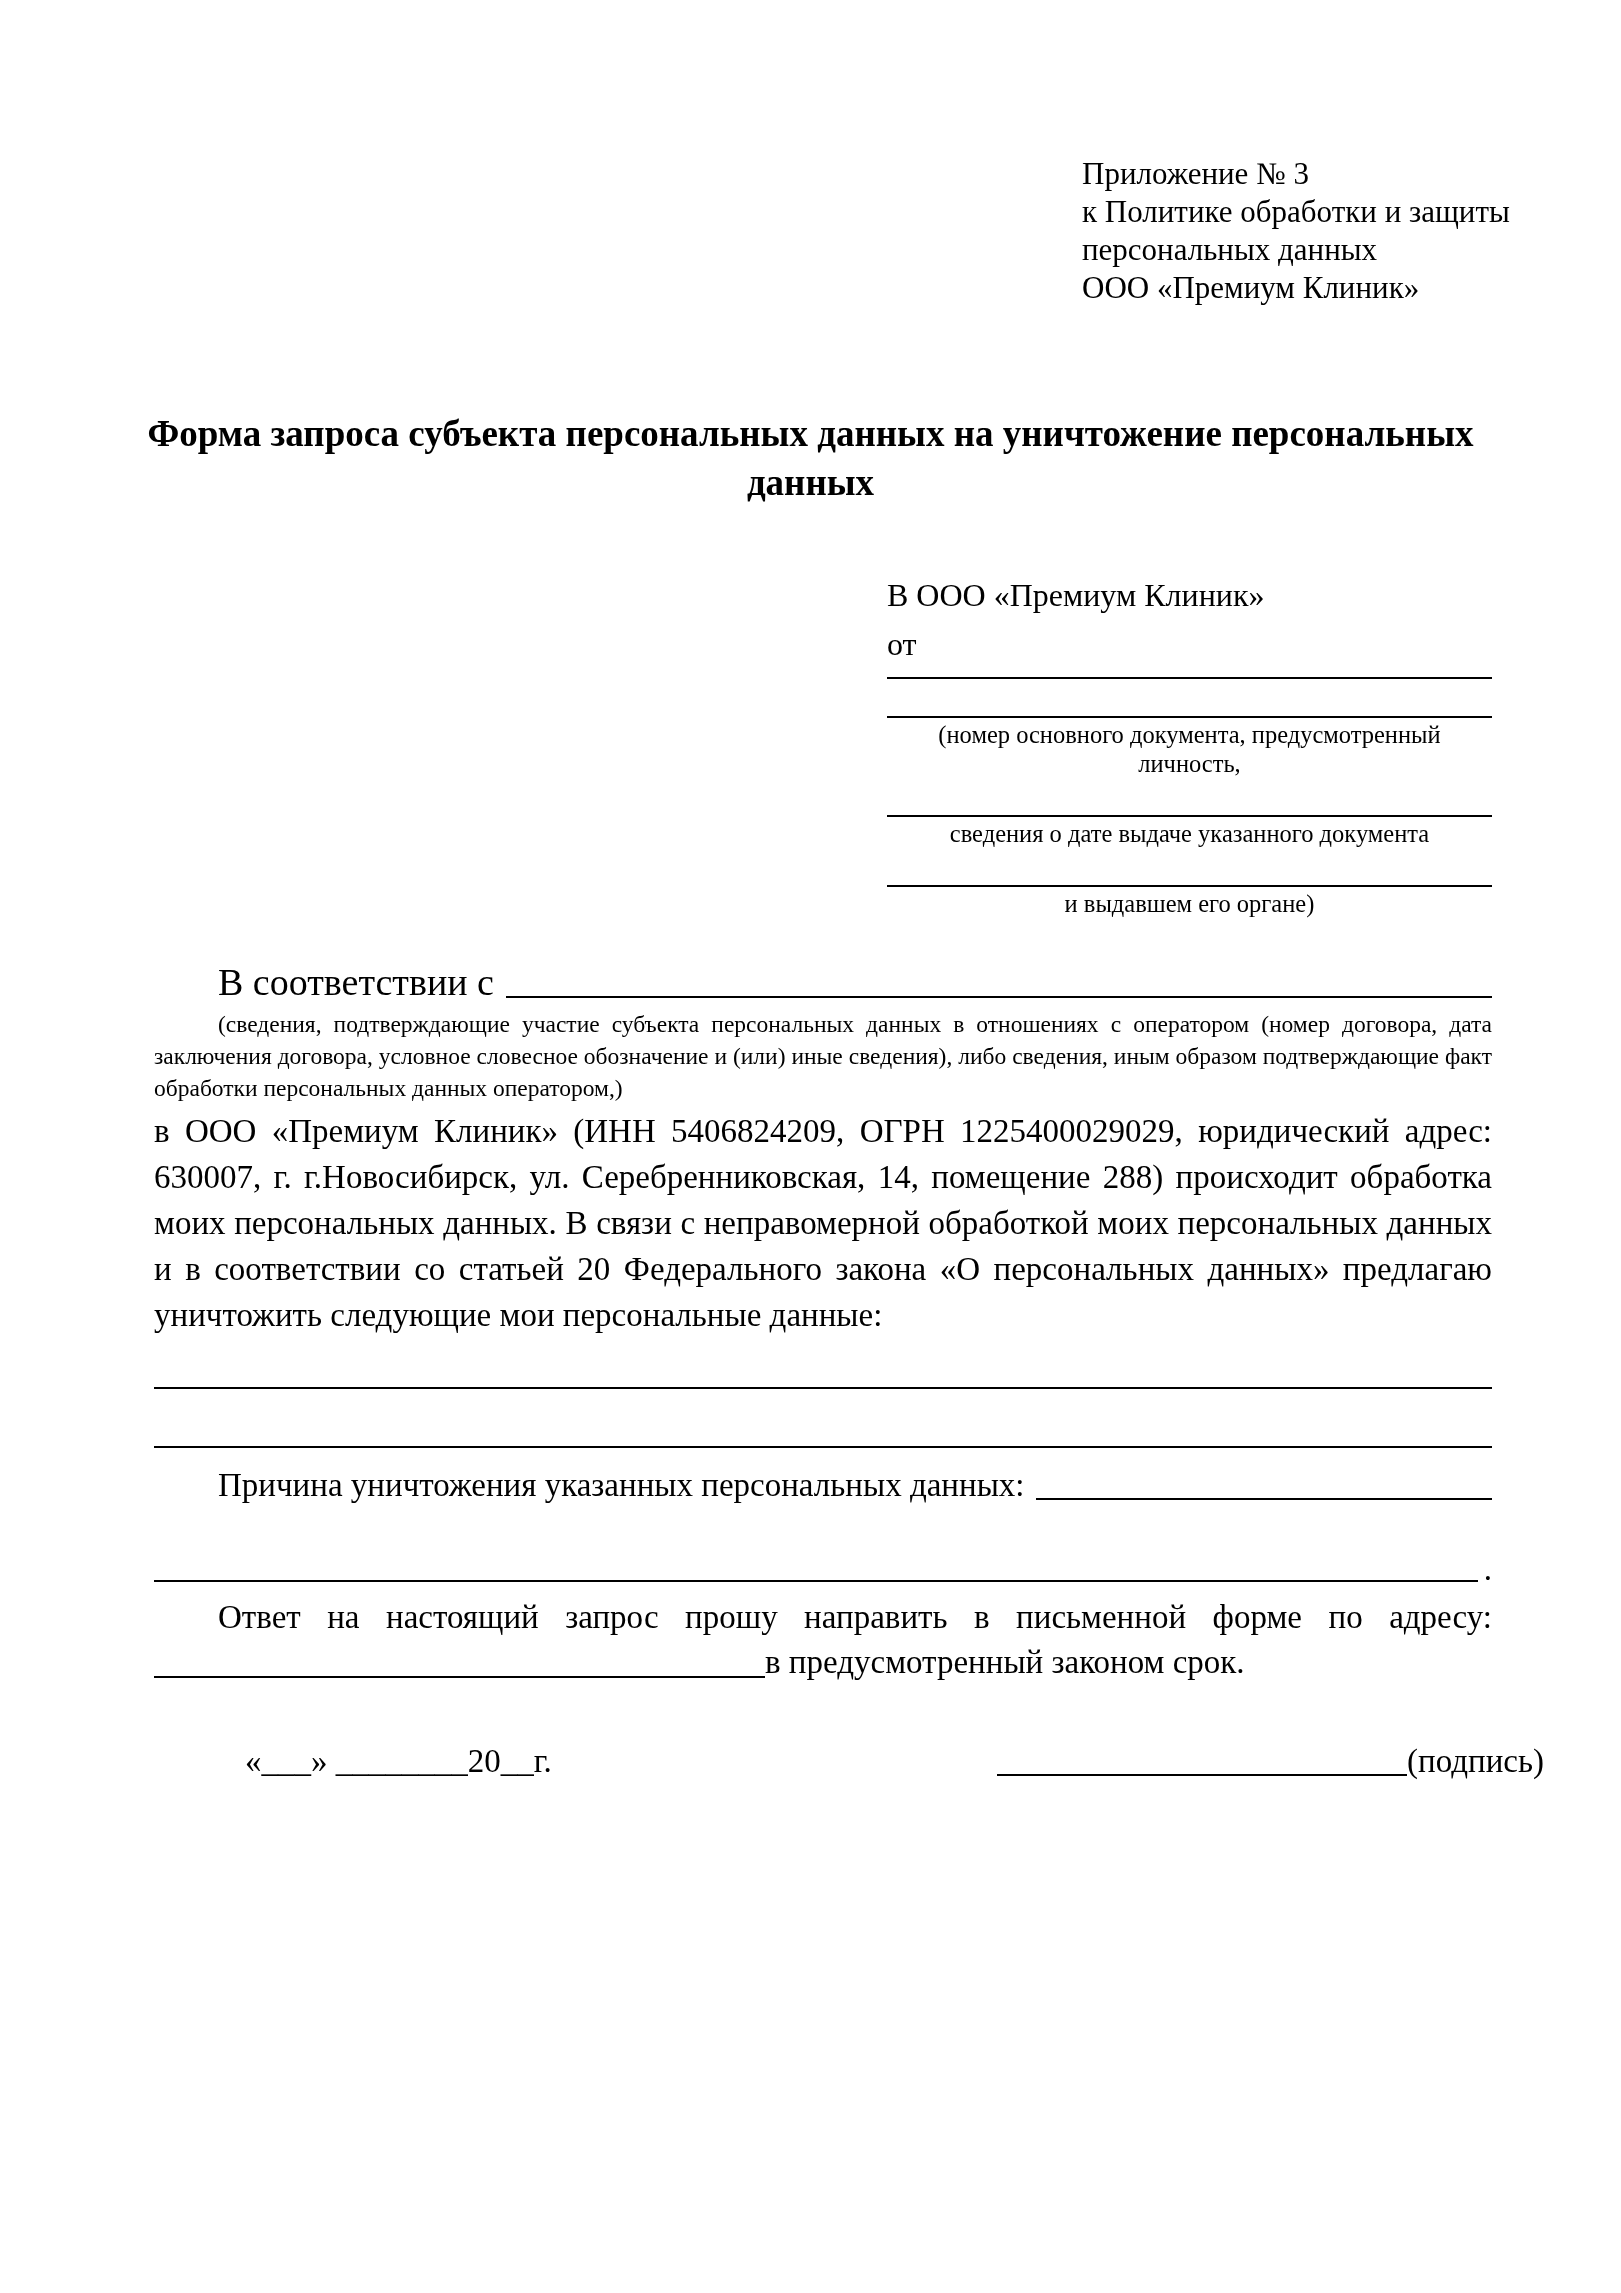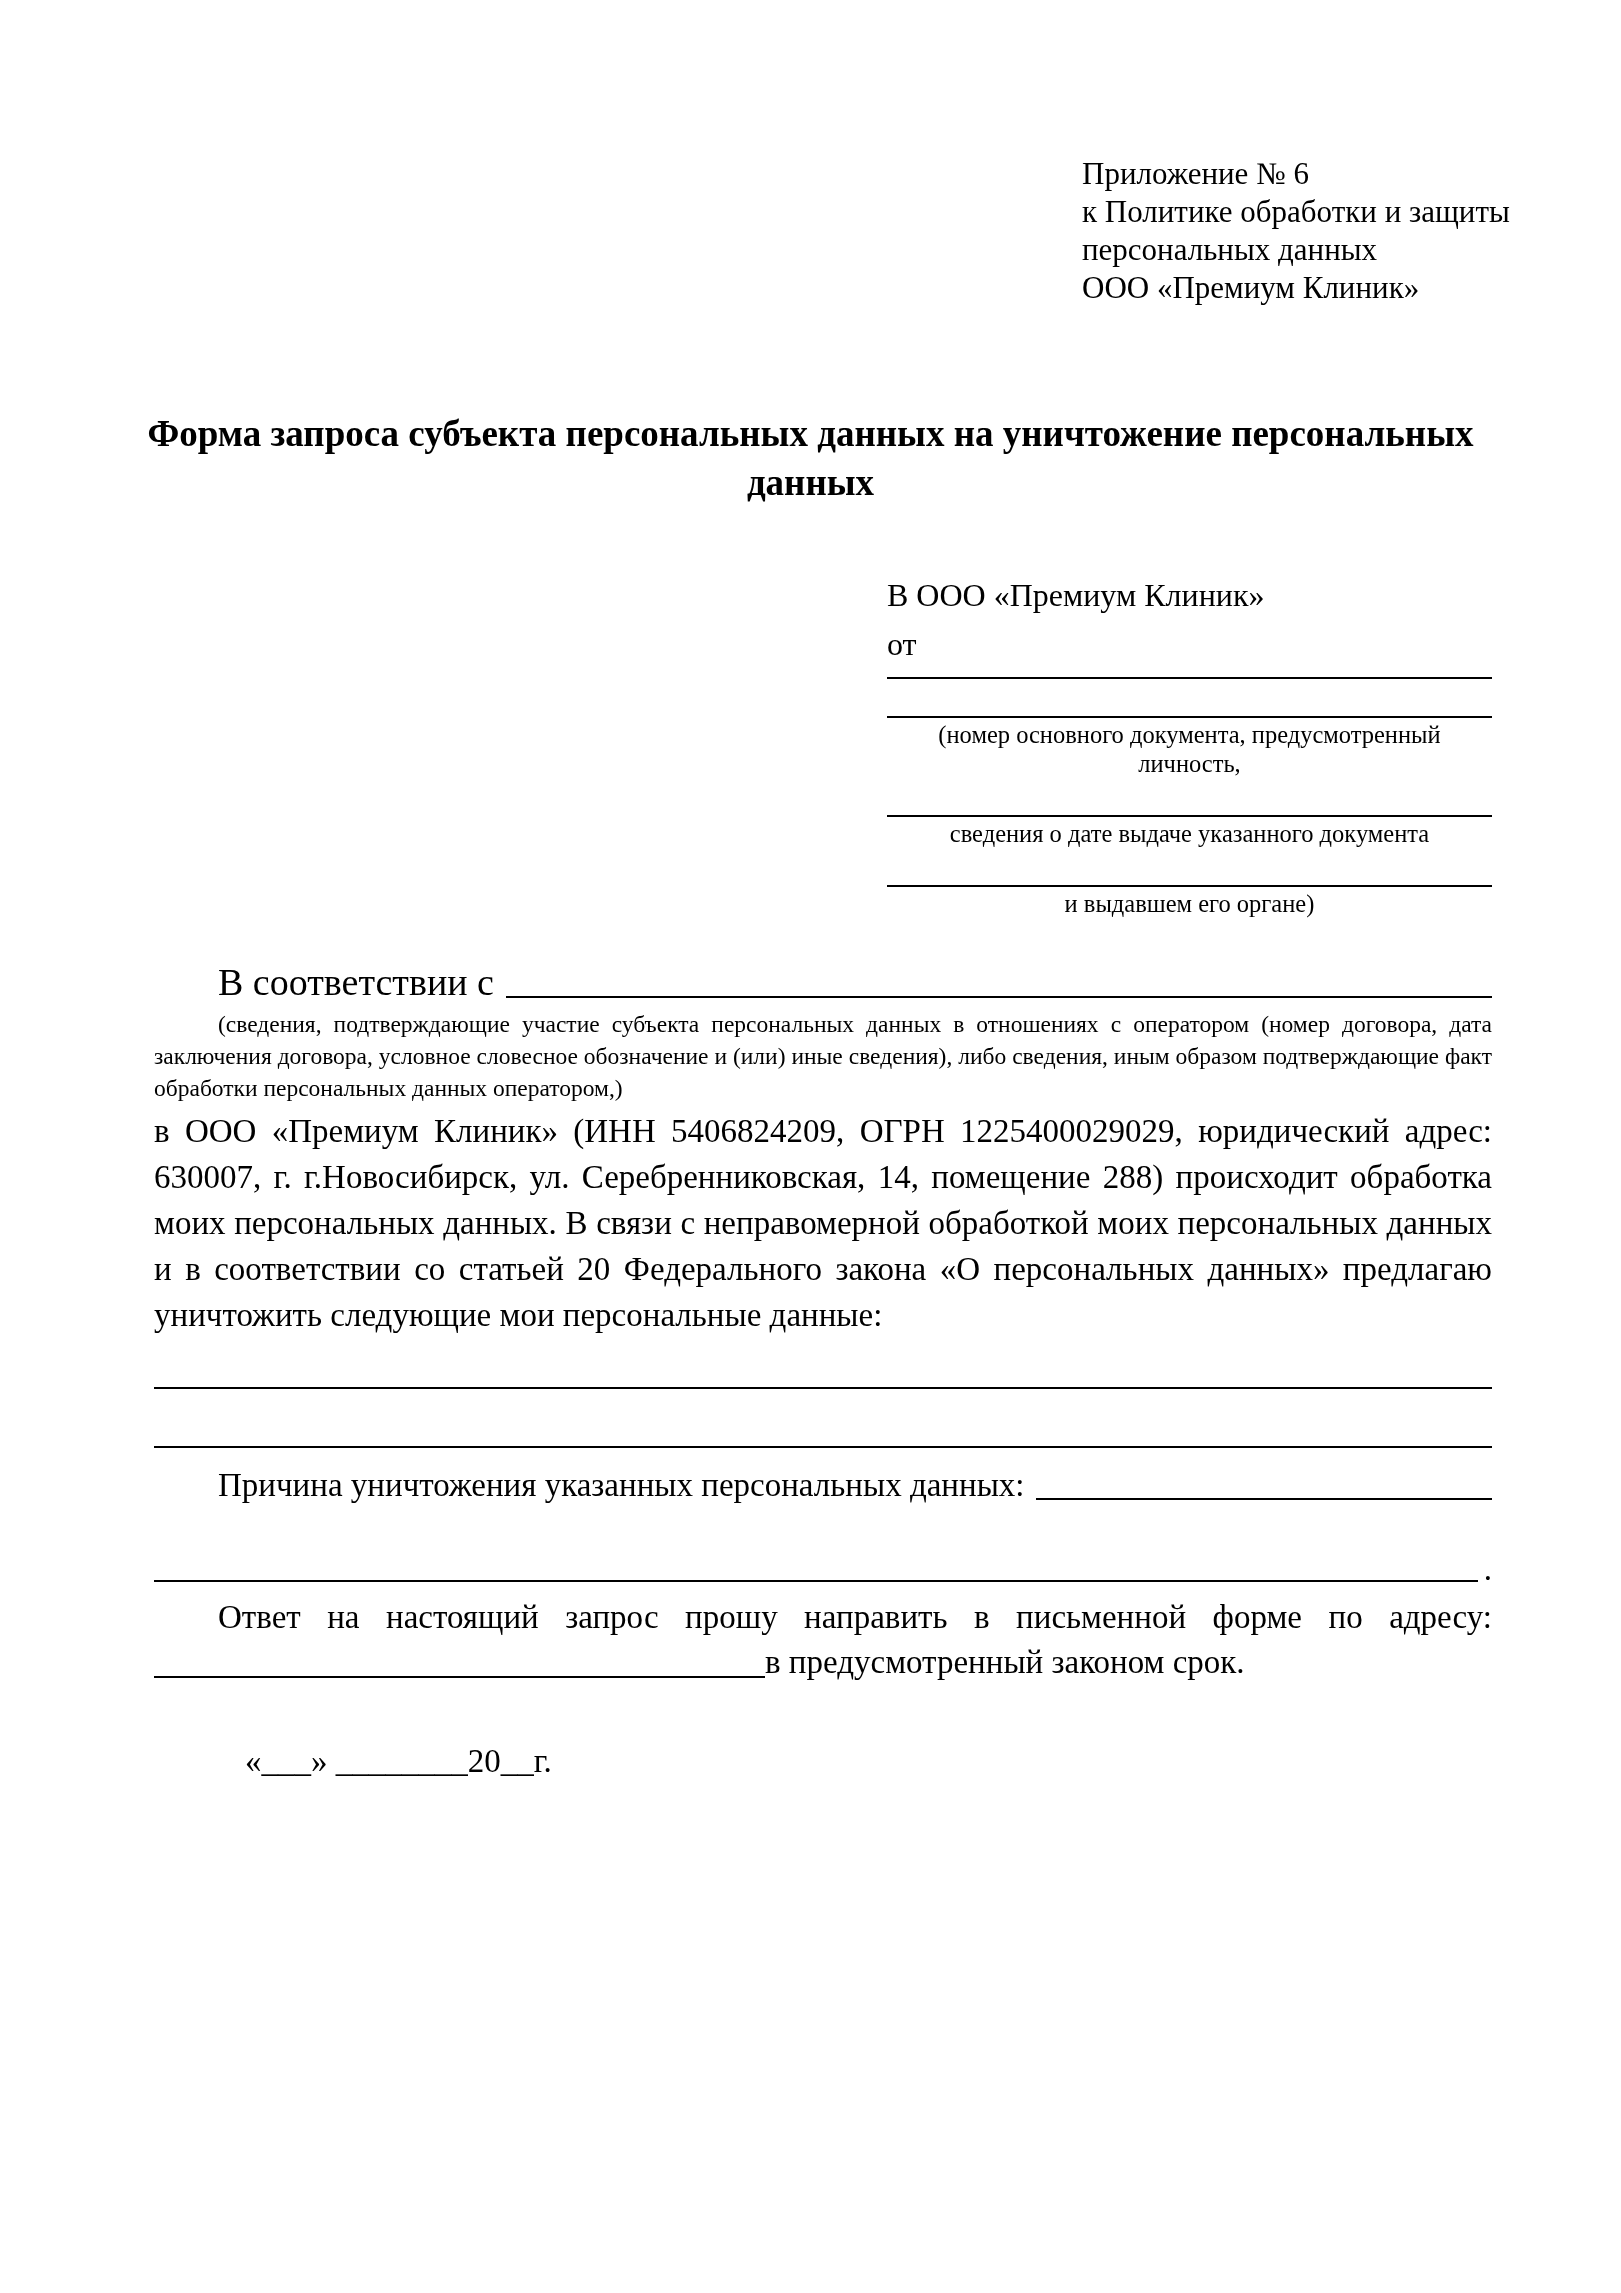--- a/index.html
+++ b/index.html
@@ -149,21 +149,21 @@
     margin-bottom: 6.9px;
   }
   .sign-caption { white-space: nowrap; }
 </style>
 </head>
 <body>
 
 <div class="page">
 
   <div class="appendix-block">
-    <div>Приложение № 6</div>
+    <div>Приложение № 3</div>
     <div>к Политике обработки и защиты</div>
     <div>персональных данных</div>
     <div>ООО «Премиум Клиник»</div>
   </div>
 
   <div class="doc-title">Форма запроса субъекта персональных данных на уничтожение персональных данных</div>
 
   <div class="addressee">
     <div class="addr-to">В ООО «Премиум Клиник»</div>
     <div class="addr-from">от</div>
@@ -211,16 +211,20 @@
   </div>
 
   <div class="response-par">Ответ на настоящий запрос прошу направить в письменной форме по адресу:</div>
   <div class="address-row">
     <span class="fill-fixed"></span>
     <span>в предусмотренный законом срок.</span>
   </div>
 
   <div class="signature-row">
     <span class="date-part">«___» ________20__г.</span>
+    <span class="sign-part">
+      <span class="sign-line"></span>
+      <span class="sign-caption">(подпись)</span>
+    </span>
   </div>
 
 </div>
 
 
 </body></html>

